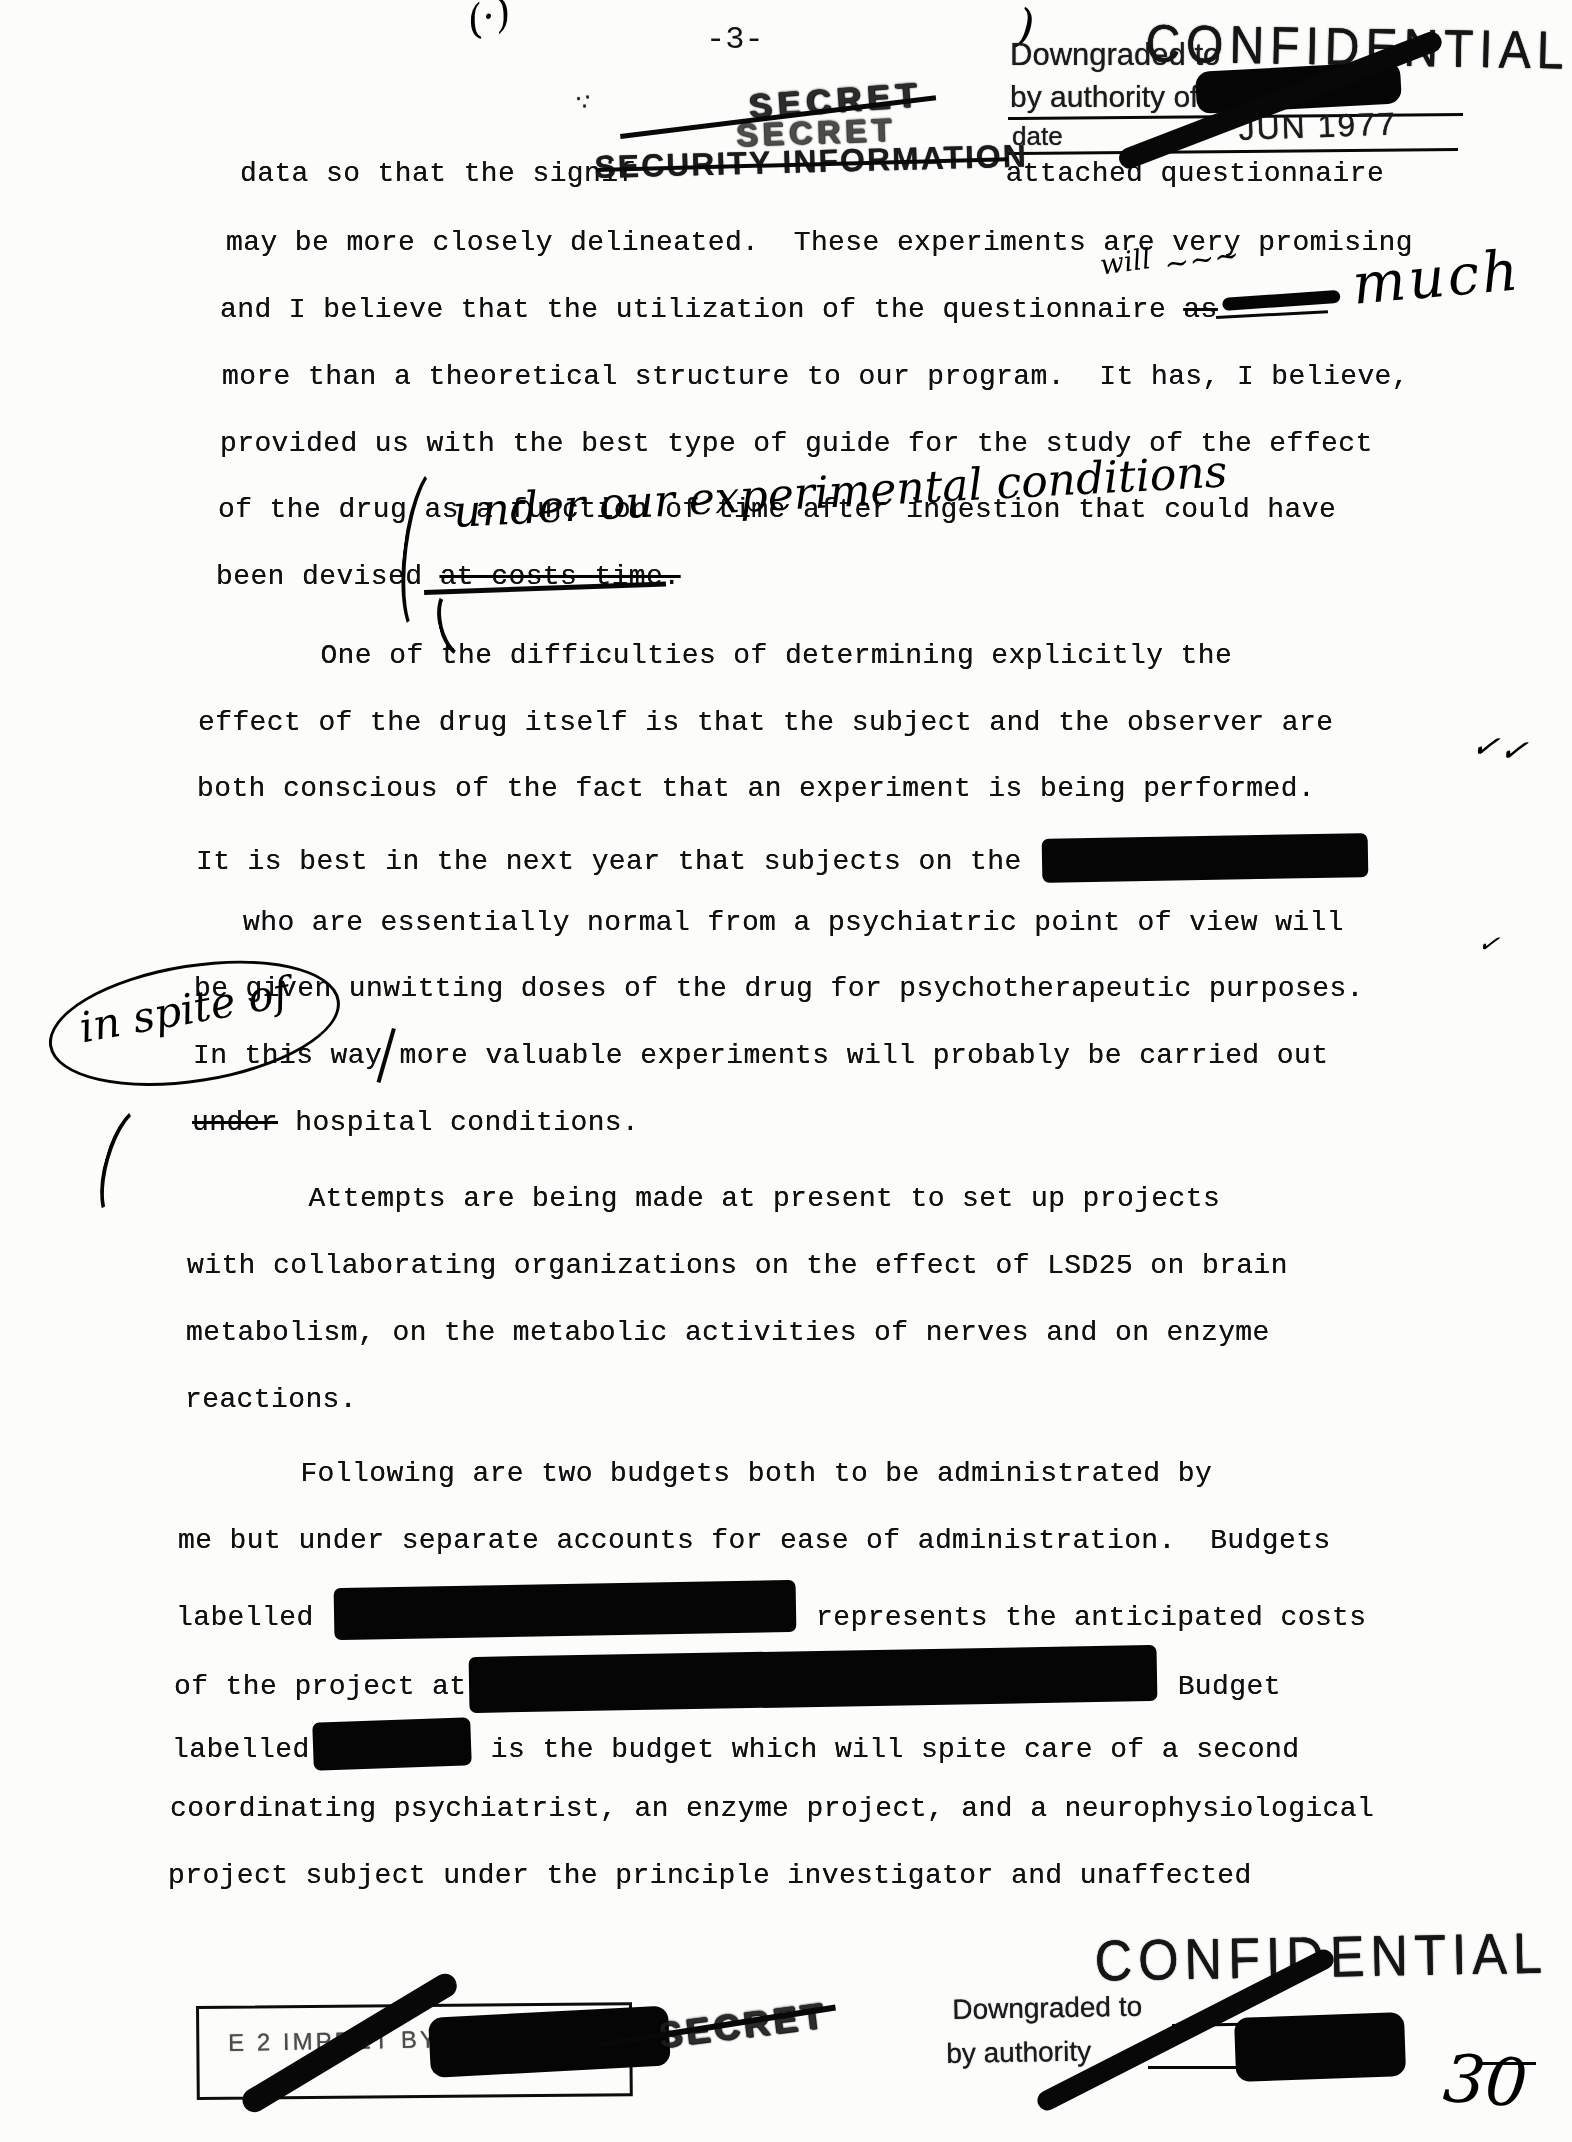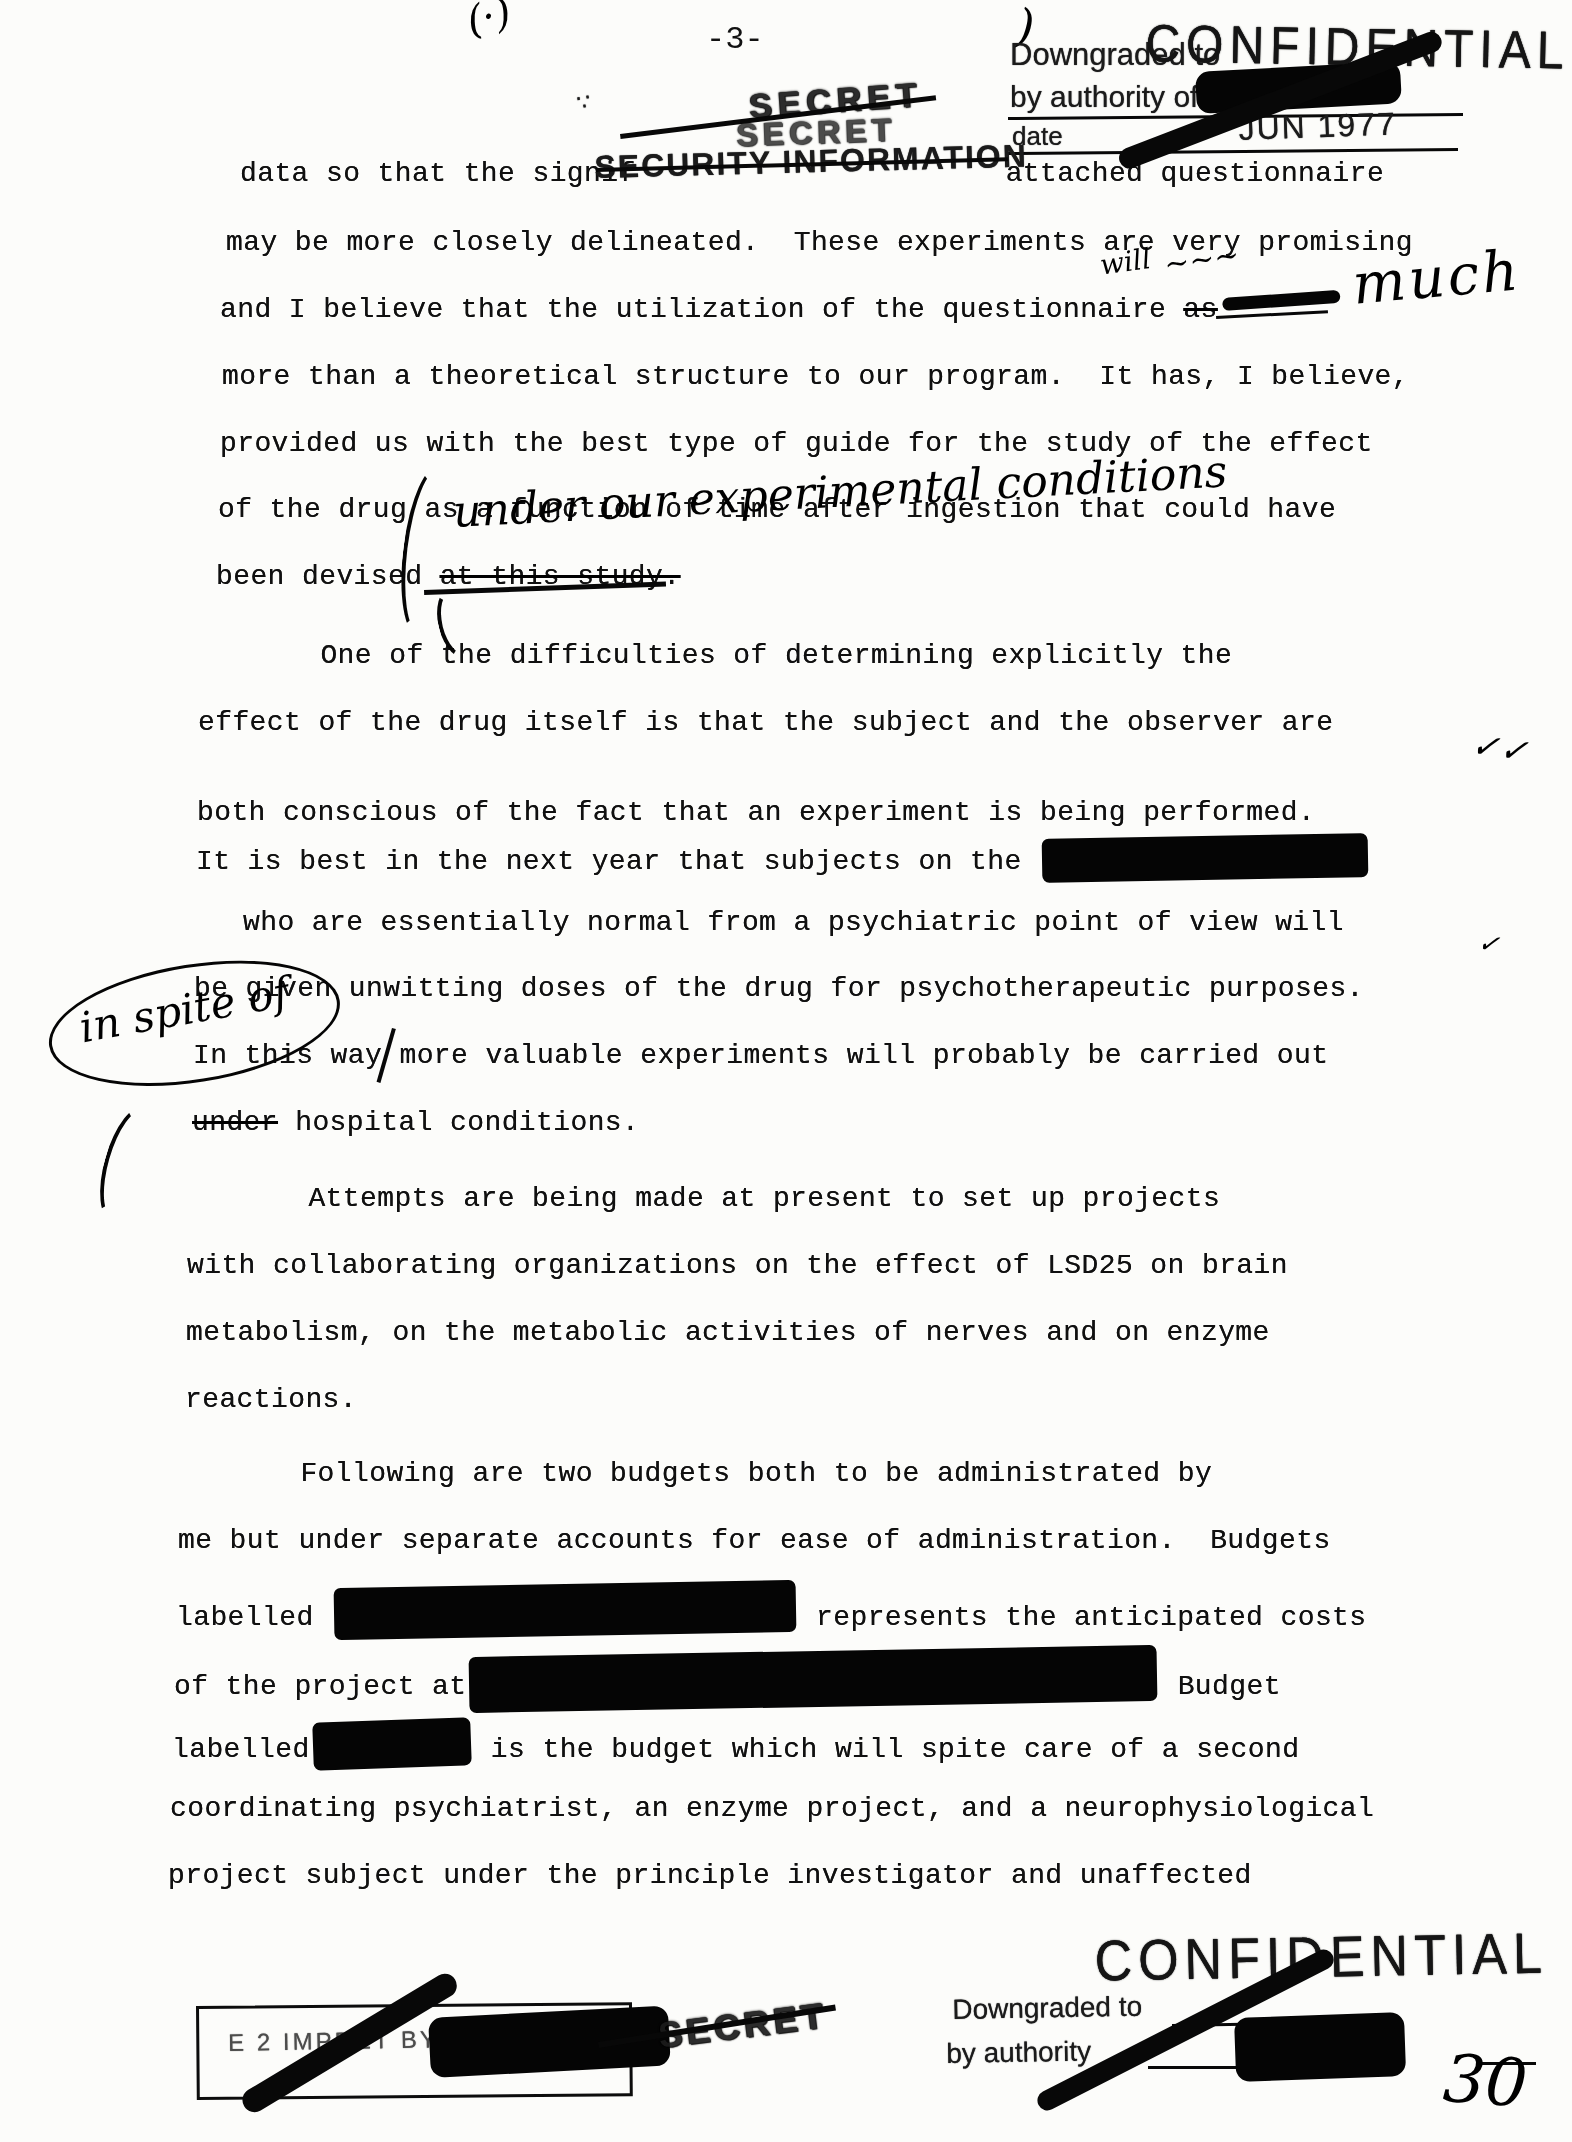--- a/index.html
+++ b/index.html
@@ -37,24 +37,24 @@
 <body>
 
 <div id="page">
   <div id="body-text">
       <div class="line" style="top: 158px; left: 240px;"><span>data so that the signif</span><span class="gap" style="width: 370px;"></span><span>attached questionnaire</span></div>
       <div class="line" style="top: 227px; left: 226px;"><span>may be more closely delineated.  These experiments are very promising</span></div>
       <div class="line" style="top: 294px; left: 220px;"><span>and I believe that the utilization of the questionnaire </span><span class="strike">as</span></div>
       <div class="line" style="top: 361px; left: 222px;"><span>more than a theoretical structure to our program.  It has, I believe,</span></div>
       <div class="line" style="top: 428px; left: 220px;"><span>provided us with the best type of guide for the study of the effect</span></div>
       <div class="line" style="top: 494px; left: 218px;"><span>of the drug as a function of time after ingestion that could have</span></div>
-      <div class="line" style="top: 561px; left: 216px;"><span>been devised </span><span class="strike">at this study.</span></div>
+      <div class="line" style="top: 561px; left: 216px;"><span>been devised </span><span class="strike">at costs time.</span></div>
       <div class="line" style="top: 640px; left: 200px;"><span>       One of the difficulties of determining explicitly the</span></div>
       <div class="line" style="top: 707px; left: 198px;"><span>effect of the drug itself is that the subject and the observer are</span></div>
-      <div class="line" style="top: 797px; left: 197px;"><span>both conscious of the fact that an experiment is being performed.</span></div>
+      <div class="line" style="top: 773px; left: 197px;"><span>both conscious of the fact that an experiment is being performed.</span></div>
       <div class="line" style="top: 840px; left: 196px;"><span>It is best in the next year that subjects on the </span><span class="red" style="width: 326px; height: 44px; transform: translateY(-4px) rotate(-1deg);"></span></div>
       <div class="line" style="top: 907px; left: 195px; margin-left: 48px;"><span>who are essentially normal from a psychiatric point of view will</span></div>
       <div class="line" style="top: 973px; left: 194px;"><span>be given unwitting doses of the drug for psychotherapeutic purposes.</span></div>
       <div class="line" style="top: 1040px; left: 193px;"><span>In this way more valuable experiments will probably be carried out</span></div>
       <div class="line" style="top: 1107px; left: 192px;"><span class="strike">under</span><span> hospital conditions.</span></div>
       <div class="line" style="top: 1183px; left: 188px;"><span>       Attempts are being made at present to set up projects</span></div>
       <div class="line" style="top: 1250px; left: 187px;"><span>with collaborating organizations on the effect of LSD25 on brain</span></div>
       <div class="line" style="top: 1317px; left: 186px;"><span>metabolism, on the metabolic activities of nerves and on enzyme</span></div>
       <div class="line" style="top: 1384px; left: 185px;"><span>reactions.</span></div>
       <div class="line" style="top: 1458px; left: 180px;"><span>       Following are two budgets both to be administrated by</span></div>

